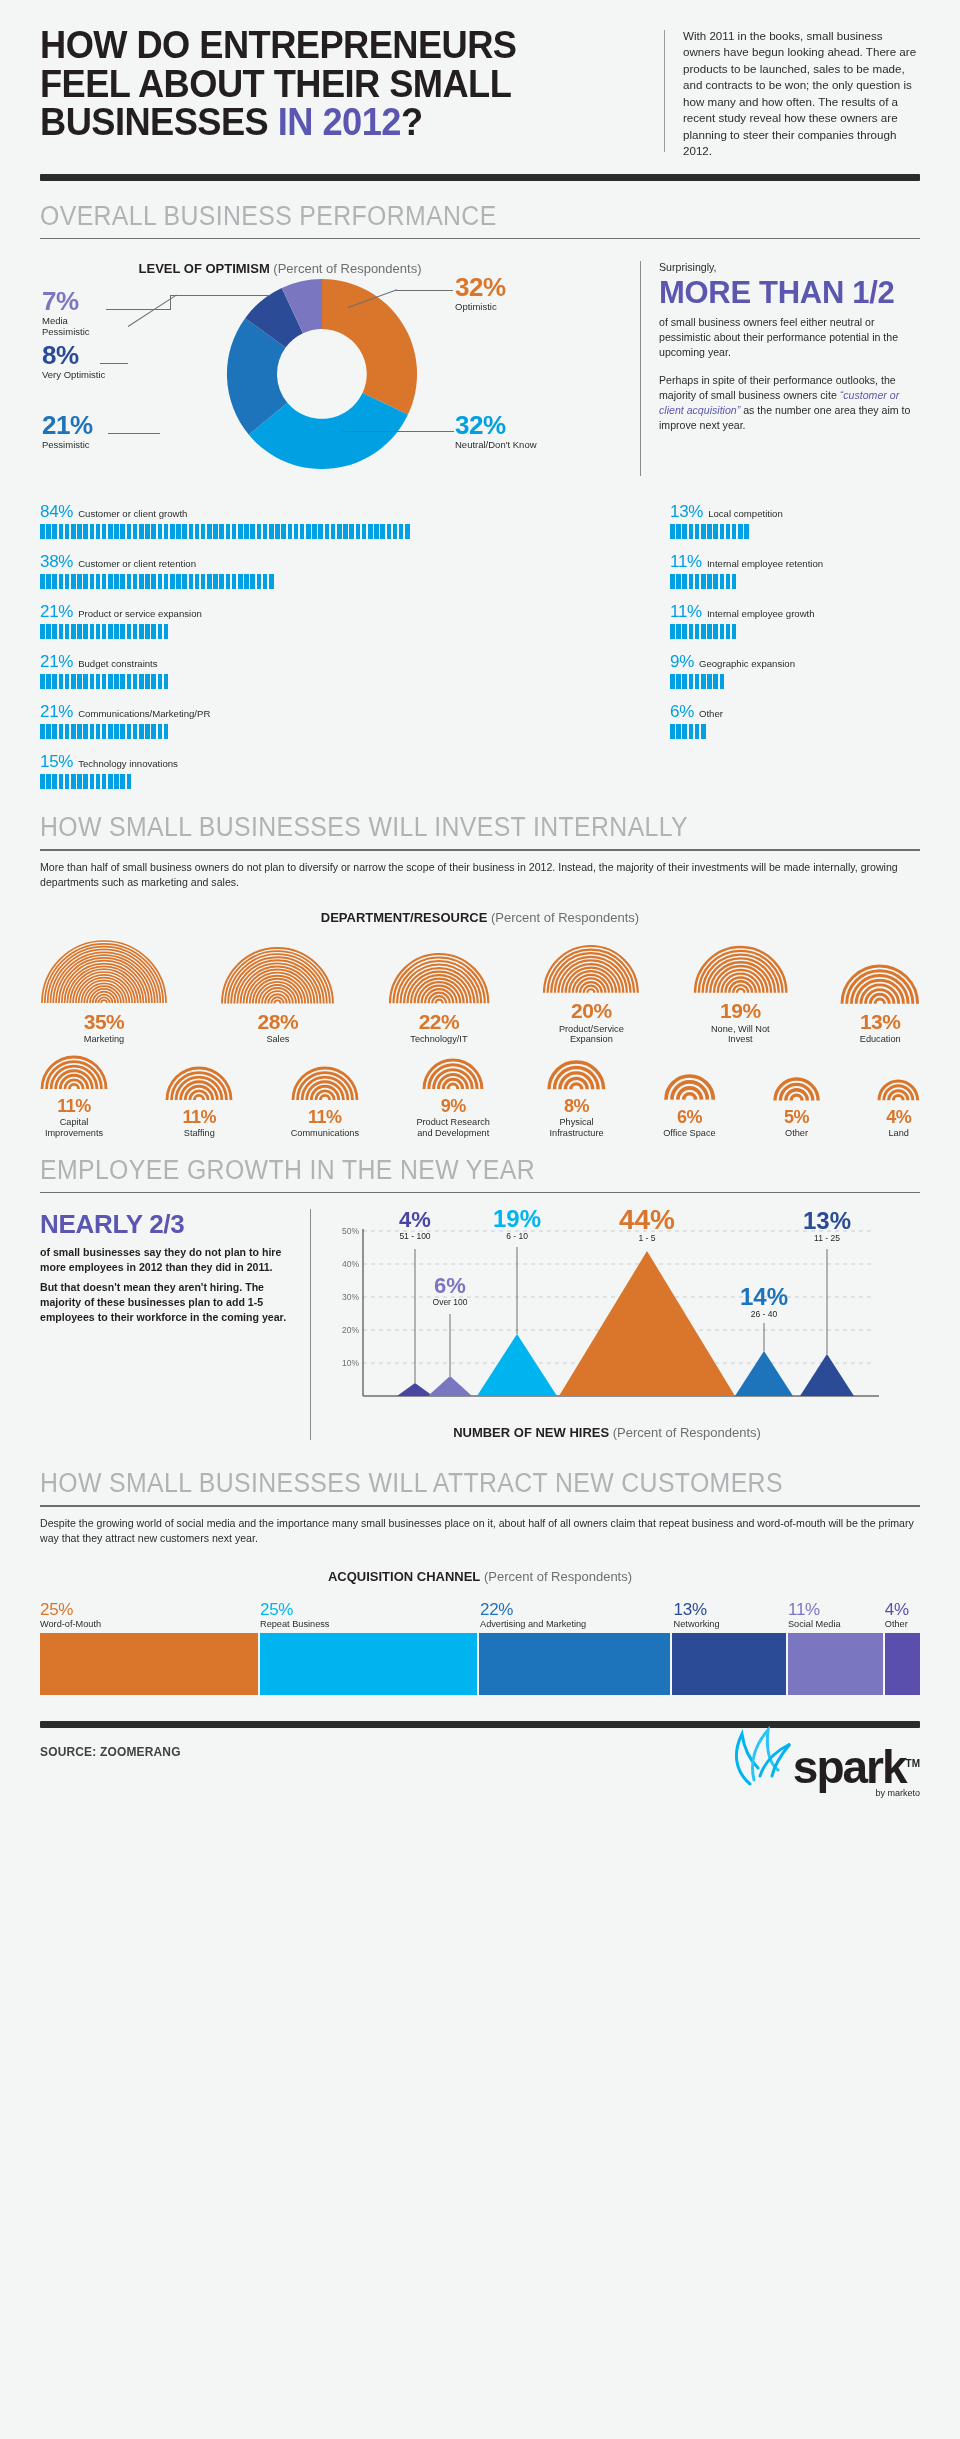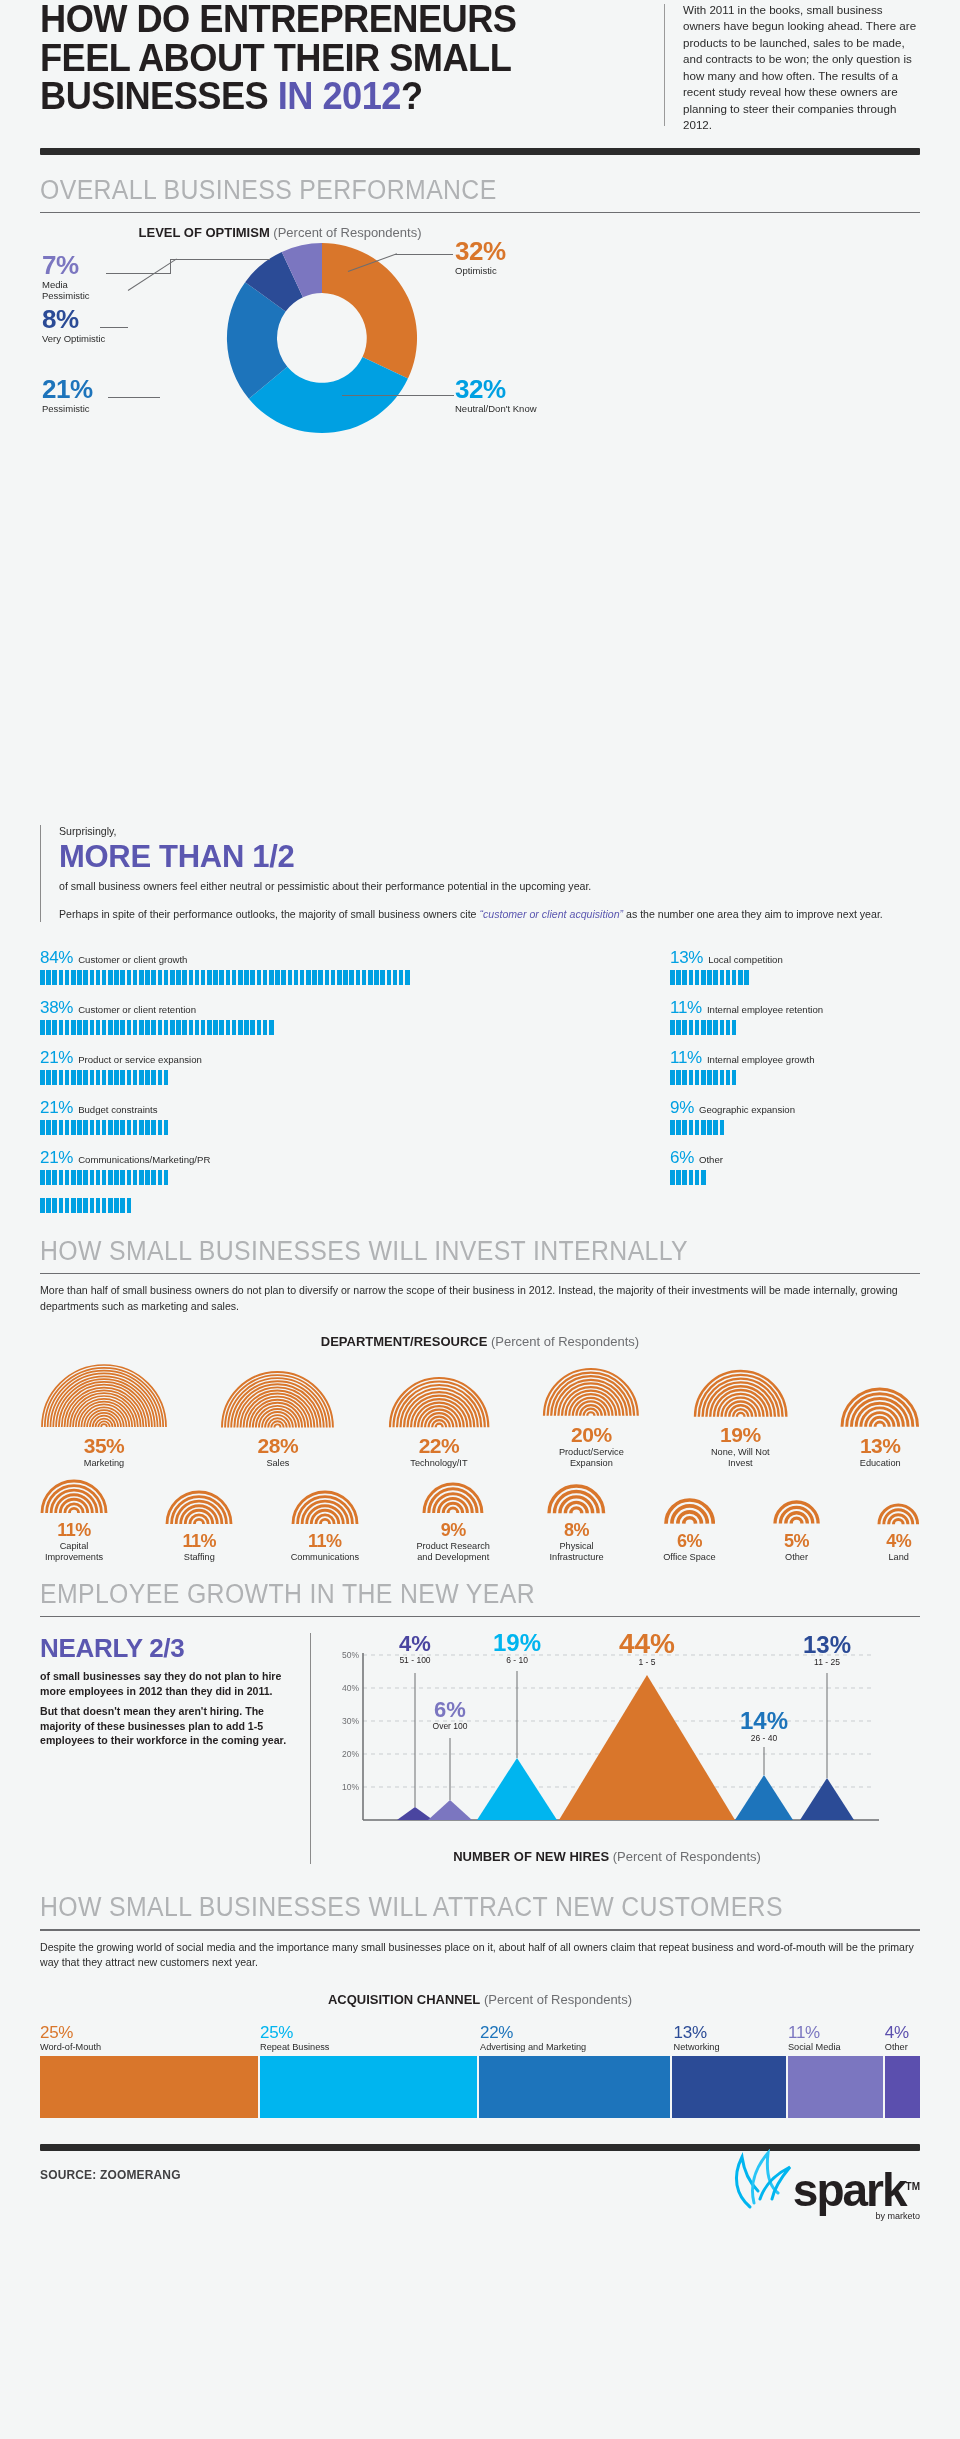--- a/index.html
+++ b/index.html
@@ -7,21 +7,21 @@
     width: 960px; height: 2439px;
     background: #f4f6f6;
     font-family: "Liberation Sans", sans-serif;
     color: #231f20;
     position: relative;
     overflow: hidden;
   }
   .page { width: 960px; height: 2439px; position: relative; padding: 0 40px; }
 
   
-  .header { display: flex; }
+  .header { display: flex; padding-top: 26px; }
   .header-title {
     flex: 0 0 608px;
     font-family: "Liberation Sans Narrow", "Liberation Sans", sans-serif;
     font-weight: bold;
     font-size: 39px;
     line-height: 0.99;
     letter-spacing: -0.6px;
     color: #231f20;
     transform: scaleX(0.93);
     transform-origin: left top;
@@ -49,21 +49,21 @@
   .sect-rule { height: 1.5px; background: #6d6e71; margin-top: 6px; }
   .sect-intro {
     font-size: 10.6px; line-height: 1.45; color: #2b2b2b; margin-top: 9px;
   }
   .chart-title {
     text-align: center; font-size: 13px; font-weight: bold; color: #231f20;
   }
   .chart-title .light { font-weight: normal; color: #6d6e71; }
 
   
-  .optimism-wrap { display: flex; margin-top: 12px; flex-direction: column; }
+  .optimism-wrap { display: flex; margin-top: 22px; }
   .optimism-left { flex: 0 0 600px; position: relative; height: 215px; }
   .donut-box { position: absolute; left: 180px; top: 13px; }
   .lead-line { position: absolute; background: #6d6e71; height: 1px; }
   .lead-v { position: absolute; background: #6d6e71; width: 1px; }
   .lbl { position: absolute; }
   .lbl .pct {
     font-family: "Liberation Sans Narrow", "Liberation Sans", sans-serif;
     font-weight: bold; font-size: 26px; line-height: 0.95; letter-spacing: -0.5px;
   }
   .lbl .nm { font-size: 9.5px; color: #2b2b2b; margin-top: 1px; }
@@ -424,20 +424,24 @@
               <div class="seg" style="background: rgb(0, 160, 226);"></div>
               <div class="seg" style="background: rgb(0, 160, 226);"></div>
               <div class="seg" style="background: rgb(0, 160, 226);"></div>
               <div class="seg" style="background: rgb(0, 160, 226);"></div>
               <div class="seg" style="background: rgb(0, 160, 226);"></div>
               <div class="seg" style="background: rgb(0, 160, 226);"></div>
               <div class="seg" style="background: rgb(0, 160, 226);"></div>
             </div>
           </div>
           <div class="imp-item">
+            <div class="imp-head">
+              <span class="imp-pct">15%</span>
+              <span class="imp-name">Technology innovations</span>
+            </div>
             <div class="seg-bar">
               <div class="seg" style="background: rgb(0, 160, 226);"></div>
               <div class="seg" style="background: rgb(0, 160, 226);"></div>
               <div class="seg" style="background: rgb(0, 160, 226);"></div>
               <div class="seg" style="background: rgb(0, 160, 226);"></div>
               <div class="seg" style="background: rgb(0, 160, 226);"></div>
               <div class="seg" style="background: rgb(0, 160, 226);"></div>
               <div class="seg" style="background: rgb(0, 160, 226);"></div>
               <div class="seg" style="background: rgb(0, 160, 226);"></div>
               <div class="seg" style="background: rgb(0, 160, 226);"></div>

